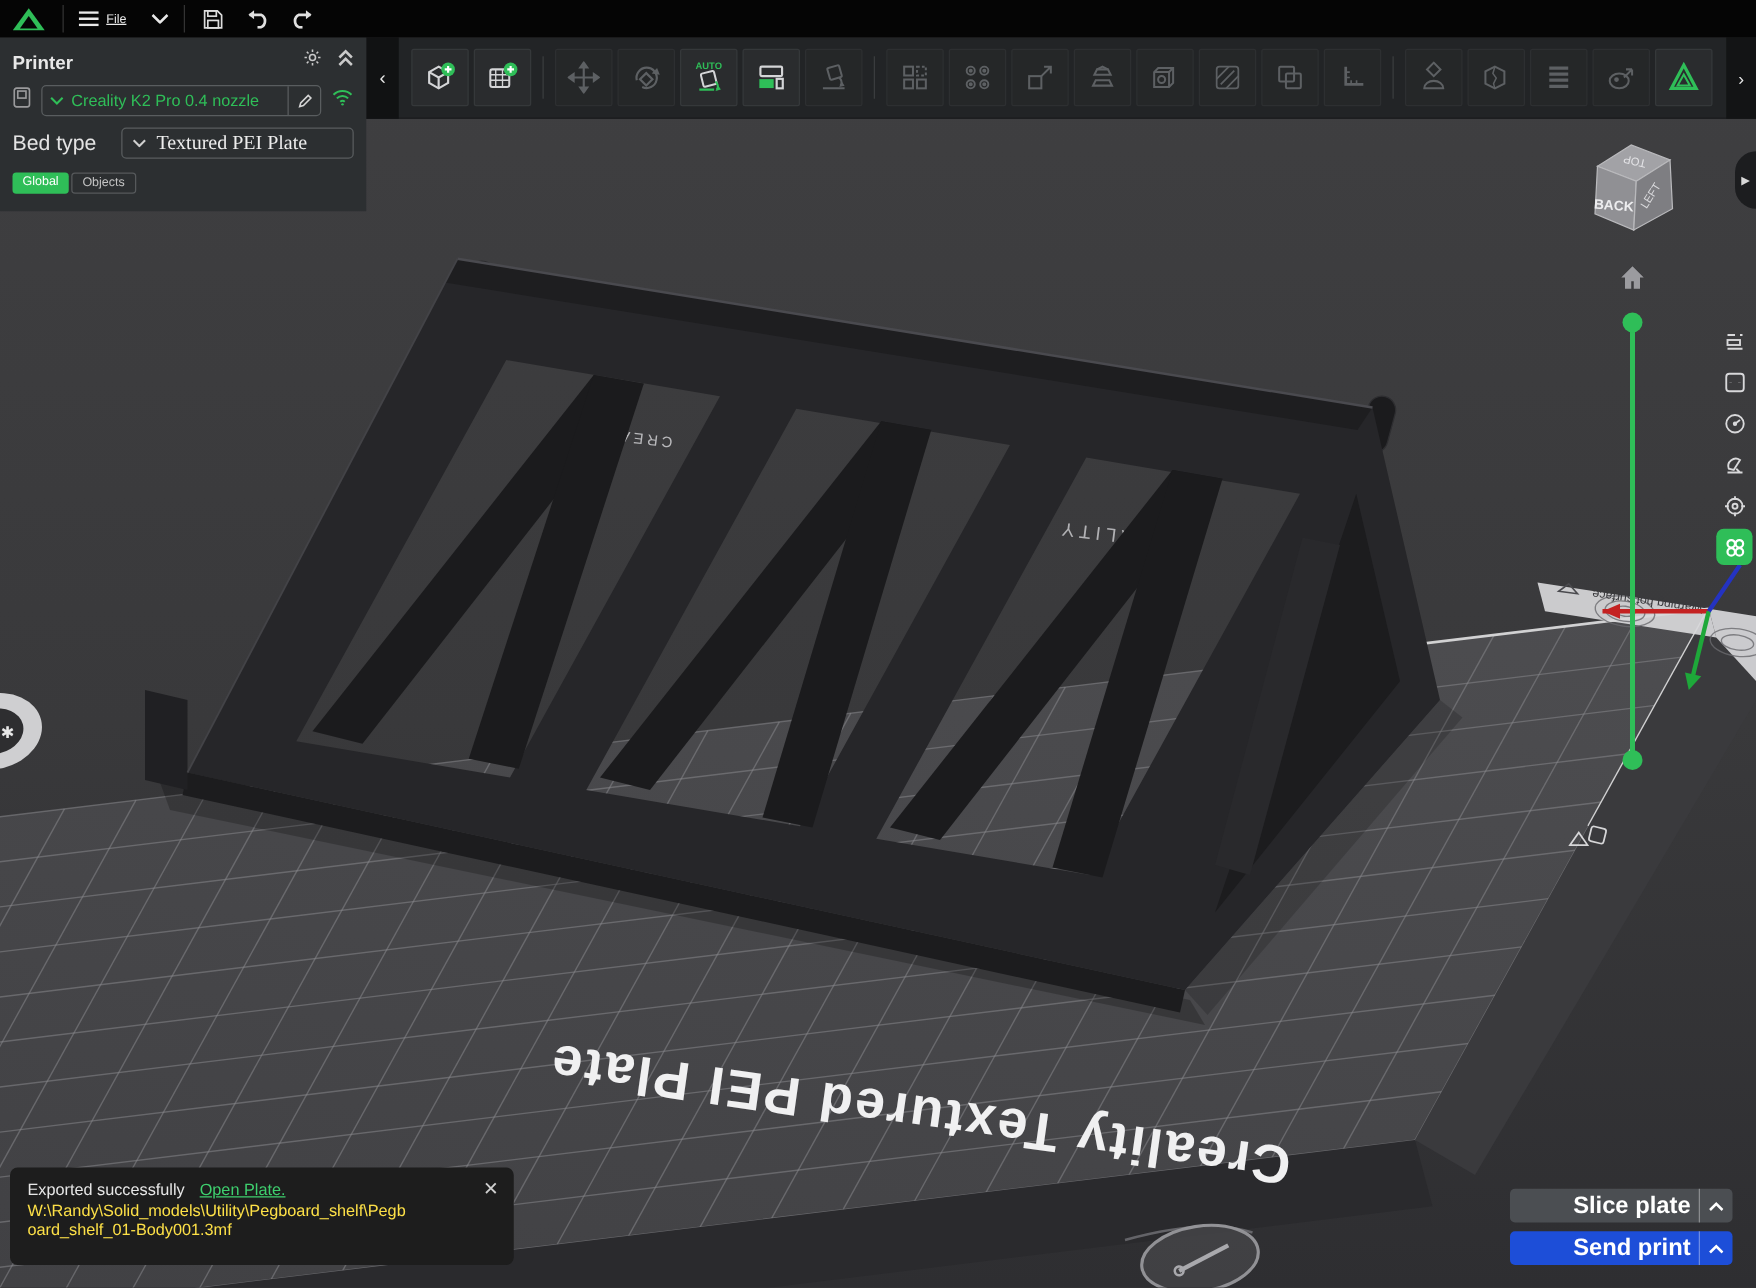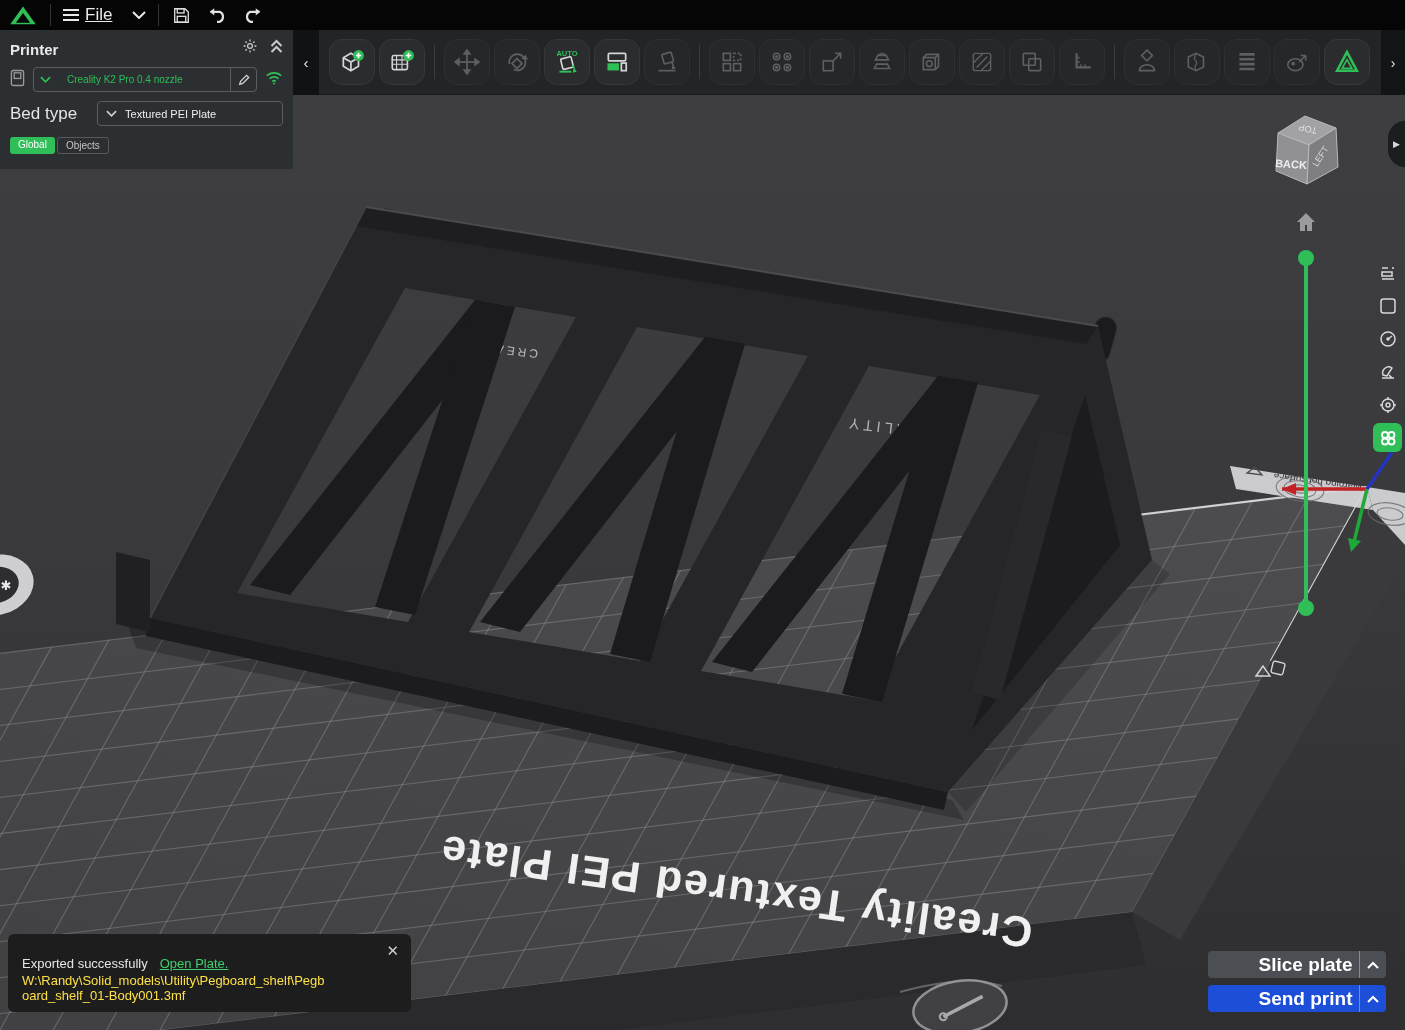--- a/index.html
+++ b/index.html
@@ -4,57 +4,57 @@
 <style>
   * { margin:0; padding:0; box-sizing:border-box; }
   html,body { width:1405px; height:1030px; overflow:hidden; background:#323234;
               font-family:"Liberation Sans", sans-serif; }
 
   
   #topbar { position:absolute; top:0; left:0; width:1405px; height:30px; background:#050505;
             display:flex; align-items:center; z-index:30; }
   #logo { width:46px; height:30px; display:flex; align-items:center; justify-content:center; }
   .tb-sep { width:1px; height:22px; background:#333; margin:0 4px; }
-  #file-group { display:flex; align-items:center; gap:6px; color:#e9e9e9; font-size:17px; padding:0 8px;text-decoration:underline; }
+  #file-group { display:flex; align-items:center; gap:6px; color:#e9e9e9; font-size:10px; padding:0 8px;text-decoration:underline; }
   .tb-ico { width:26px; height:26px; display:flex; align-items:center; justify-content:center;
             color:#dcdcdc; font-size:17px; margin:0 5px; }
   #main-tabs { position:absolute; left:758px; top:0; height:30px; display:flex; align-items:center; }
   .main-tab { color:#f0f0f0; font-size:14px; font-weight:bold; padding:0 22px; height:30px;
               display:flex; align-items:center; }
   .main-tab.active { background:#2fbe58; border-radius:3px; }
 
   
   #toolbar { position:absolute; top:30px; left:293px; width:1112px; height:65px; background:#222426;
              display:flex; align-items:center; z-index:20; border-bottom:1px solid #1a1b1c; }
   #tb-collapse { width:26px; height:65px; background:#111213; color:#e8e8e8; display:flex;
                  align-items:center; justify-content:center; font-size:15px; }
   #tb-expand { position:absolute; right:0; top:0; width:24px; height:65px; background:#131415;
                color:#e8e8e8; display:flex; align-items:center; justify-content:center; font-size:14px; }
-  .tbtn { width:46px; height:46px; border-radius:13px; background:#2a2c2e; border:1px solid #35383a;
+  .tbtn { width:46px; height:46px; border-radius:2px; background:#2a2c2e; border:1px solid #35383a;
           margin:0 2px; display:flex; align-items:center; justify-content:center; color:#d4d5d7; }
   .tbtn.dim { background:#252728; border-color:#2d2f31; color:#5d6063; }
   .tbtn svg { display:block; }
   .vsep { width:1px; height:34px; background:#3a3c3e; margin:0 7px; }
 
   
   #printer-panel { position:absolute; top:30px; left:0; width:293px; height:139px; background:#2c2f31;
                    z-index:25; padding:8px 10px 0 10px; color:#e8e8e8; }
   #pp-head { display:flex; align-items:flex-end; }
   #pp-title { font-size:15px; font-weight:bold; }
   #pp-head-icons { margin-left:auto; display:flex; gap:12px; align-items:center; color:#c9c9c9; }
   .pp-row { display:flex; align-items:center; margin-top:9px; }
   #printer-select { flex:1; height:25px; border:1px solid #595d5f; border-radius:4px; display:flex;
                     align-items:center; padding:0 6px; margin:0 8px; }
-  #printer-select .name { color:#2fbe58; font-size:10px; margin-left:16px; flex:1; white-space:nowrap;
+  #printer-select .name { color:#2fbe58; font-size:13px; margin-left:6px; flex:1; white-space:nowrap;
                           overflow:hidden; }
   #printer-select .pencil { border-left:1px solid #595d5f; padding-left:7px; margin-left:4px;
                             display:flex; align-items:center; height:100%; }
   #bed-row label { font-size:17px; color:#e4e4e4; margin-right:20px; }
   #bed-select { flex:1; height:25px; border:1px solid #595d5f; border-radius:4px; display:flex;
-                align-items:center; padding:0 8px; color:#ededed; font-size:11px; gap:8px; }
+                align-items:center; padding:0 8px; color:#ededed; font-size:16px; gap:8px;font-family:Liberation Serif, serif; }
   #scope-tabs { display:flex; margin-top:11px; gap:2px; }
   .scope-tab { font-size:10px; padding:2px 8px; border-radius:3px; }
   .scope-tab.active { background:#2fbe58; color:#fff; }
   .scope-tab.inactive { border:1px solid #56595b; color:#c4c4c4; }
 
   
   #view-cube { position:absolute; left:1262px; top:110px; z-index:6; }
   #home-btn { position:absolute; left:1292px; top:208px; z-index:6; width:28px; height:28px;
               display:flex; align-items:center; justify-content:center; }
   #right-handle { position:absolute; right:0; top:121px; width:17px; height:46px; background:#1c1d1f;
@@ -65,21 +65,21 @@
   .rail-btn { width:29px; height:29px; display:flex; align-items:center; justify-content:center;
               color:#d8d8da; }
   .rail-btn.active { background:#2fbe58; border-radius:6px; color:#fff; }
   #z-slider { position:absolute; left:1292px; top:249px; width:28px; height:372px; z-index:5; }
   #z-line { position:absolute; left:12px; top:8px; width:4px; height:352px; background:#2fbe58; }
   .z-handle { position:absolute; left:6px; width:16px; height:16px; border-radius:50%;
               background:#2fbe58; }
 
   
   #notification { position:absolute; left:8px; top:934px; width:403px; height:78px; background:#1d1d1d;
-                  border-radius:6px; z-index:40; padding:22px 14px; color:#e6e6e6; font-size:13px; }
+                  border-radius:6px; z-index:40; padding:10px 14px; color:#e6e6e6; font-size:13px; }
   #notif-line1 { display:flex; gap:12px; align-items:center; }
   #notif-link { color:#3ecf6e; text-decoration:underline; }
   #notif-path { color:#fde047; line-height:15px; margin-top:2px; }
   #notif-close { position:absolute; right:12px; top:8px; color:#cfcfcf; font-size:15px; }
 
   
   #actions { position:absolute; left:1208px; top:951px; width:178px; z-index:40; }
   .act-btn { height:27px; border-radius:4px; display:flex; align-items:center; color:#fff;
              font-size:19px; font-weight:bold; margin-bottom:7px;padding-left:44px; }
   .act-btn .lbl { flex:1; text-align:center; }

